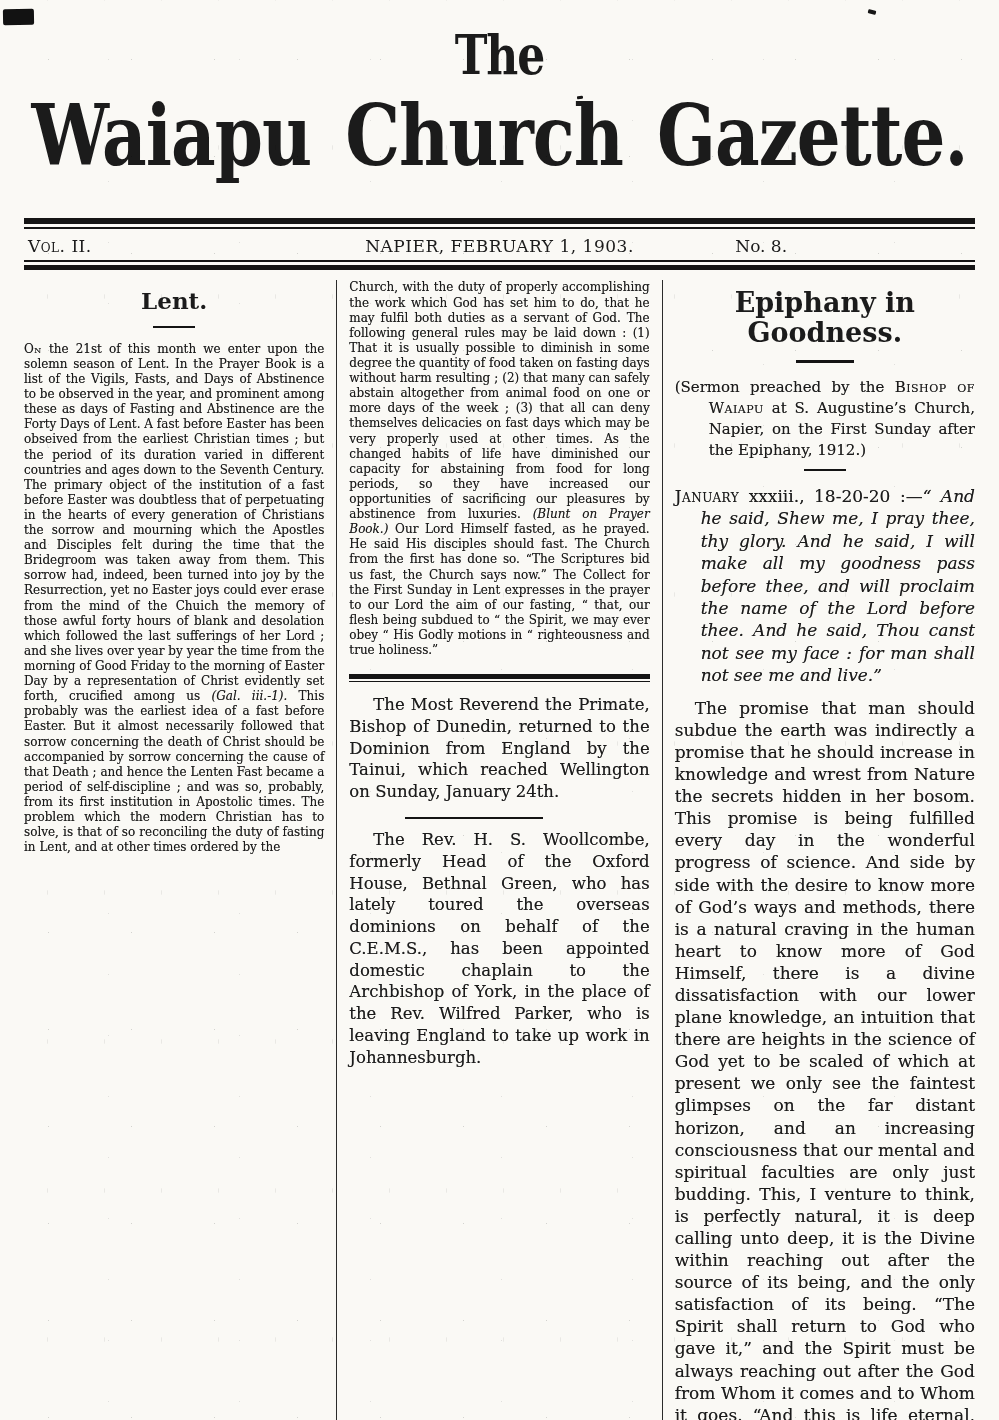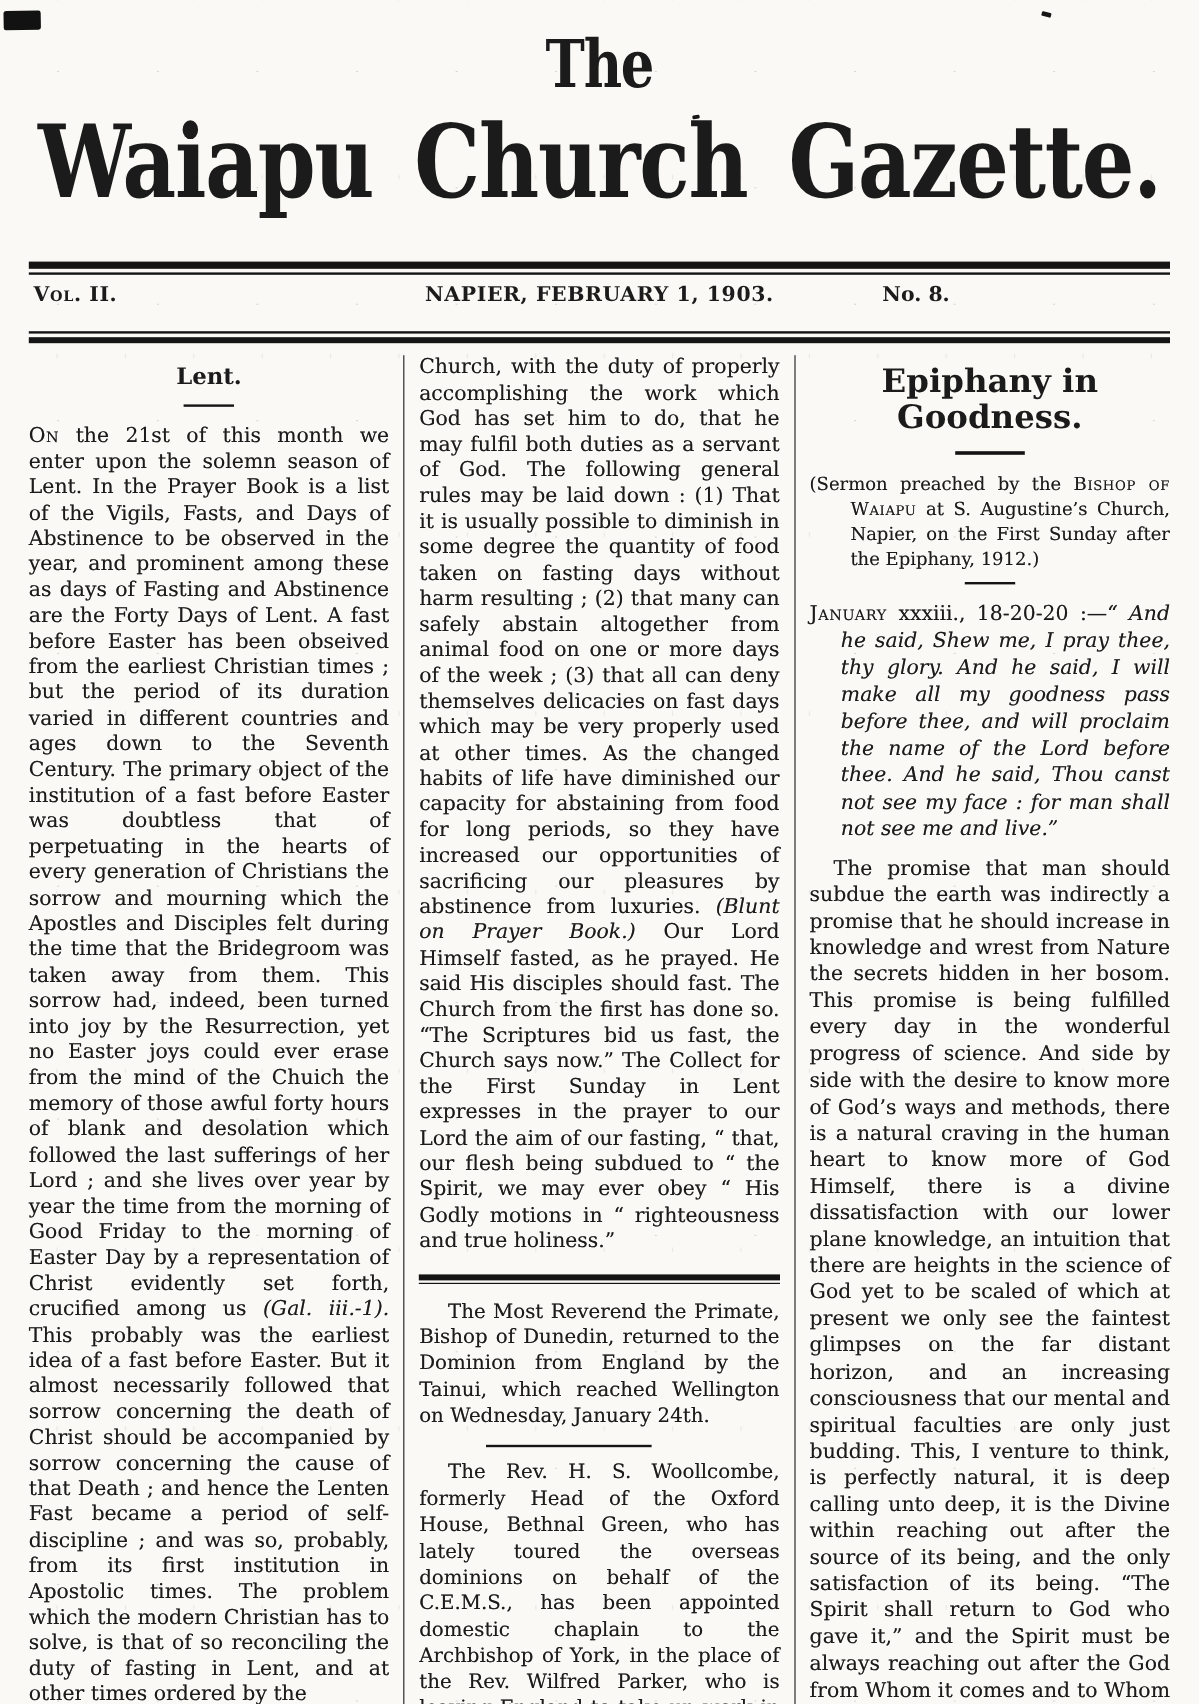--- a/index.html
+++ b/index.html
@@ -46,43 +46,43 @@
     word-spacing:.16em;
     transform:scaleY(1.22);transform-origin:center top;
   }
 
   .double-rule{height:3px;border-top:6px solid #151515;border-bottom:2px solid #151515;}
   .double-rule.flip{border-top-width:2px;border-bottom-width:5px;}
   .rule-top{margin-top:54px;}
 
   .dateline{
     display:flex;align-items:baseline;
-    font-size:17px;font-weight:bold;
-    padding:7px 4px 20px 4px;
+    font-size:17px;font-weight:normal;
+    padding:7px 4px 4px 4px;
   }
   .dateline .cell{flex:1;}
   .dateline .left{text-align:left;font-variant:small-caps;letter-spacing:.5px;}
   .dateline .center{text-align:center;flex:2;letter-spacing:.5px;}
   .dateline .right{}
 
   
   .columns{display:flex;align-items:stretch;padding-top:10px;}
   .col{flex:1;min-width:0;}
   .vdiv{width:1px;background:#2b2b2b;margin:0 12px;}
 
   .article-heading{
     margin:8px 0 0 0;text-align:center;
-    font-size:19px;font-weight:bold;letter-spacing:0;
+    font-size:23px;font-weight:bold;letter-spacing:0;
     line-height:1.1;
   }
   .heading-rule{width:42px;height:2px;background:#141414;margin:12px auto 14px auto;}
   .heading-rule.wide{width:58px;height:3px;}
 
   .body-text{
-    margin:0;font-size:17px;line-height:1.26;
+    margin:0;font-size:12px;line-height:1.26;
     text-align:justify;
     text-shadow:0 0 .4px rgba(10,10,10,.5);
   }
   .seg-i{font-style:italic;}
   .seg-sc{font-variant:small-caps;letter-spacing:.5px;}
 
   .sep-rule-thick{height:2px;border-top:5px solid #141414;border-bottom:1px solid #141414;margin:16px 0 12px 0;}
   .news-text{
     margin:10px 0 0 0;font-size:16.5px;line-height:1.32;
     text-align:justify;text-indent:24px;
@@ -136,21 +136,21 @@
       <h2 class="article-heading blackletter">Lent.</h2>
       <div class="heading-rule"></div>
       <p class="body-text"><span class="seg-sc">On</span><span> the 21st of this month we enter upon the solemn season of Lent.  In the Prayer Book is a list of the Vigils, Fasts, and Days of Abstinence to be observed in the year, and prominent among these as days of Fasting and Abstinence are the Forty Days of Lent.  A fast before Easter has been obseived from the earliest Christian times ; but the period of its duration varied in different countries and ages down to the Seventh Century.  The primary object of the institution of a fast before Easter was doubtless that of perpetuating in the hearts of every generation of Christians the sorrow and mourning which the Apostles and Disciples felt during the time that the Bridegroom was taken away from them.  This sorrow had, indeed, been turned into joy by the Resurrection, yet no Easter joys could ever erase from the mind of the Chuich the memory of those awful forty hours of blank and desolation which followed the last sufferings of her Lord ; and she lives over year by year the time from the morning of Good Friday to the morning of Easter Day by a representation of Christ evidently set forth, crucified among us </span><span class="seg-i">(Gal. iii.-1).</span><span>  This probably was the earliest idea of a fast before Easter.  But it almost necessarily followed that sorrow concerning the death of Christ should be accompanied by sorrow concerning the cause of that Death ; and hence the Lenten Fast became a period of self-discipline ; and was so, probably, from its first institution in Apostolic times.  The problem which the modern Christian has to solve, is that of so reconciling the duty of fasting in Lent, and at other times ordered by the</span></p>
     </section>
 
     <div class="vdiv"></div>
 
     <section class="col">
       <p class="body-text"><span>Church, with the duty of properly accomplishing the work which God has set him to do, that he may fulfil both duties as a servant of God.  The following general rules may be laid down : (1) That it is usually possible to diminish in some degree the quantity of food taken on fasting days without harm resulting ; (2) that many can safely abstain altogether from animal food on one or more days of the week ; (3) that all can deny themselves delicacies on fast days which may be very properly used at other times.  As the changed habits of life have diminished our capacity for abstaining from food for long periods, so they have increased our opportunities of sacrificing our pleasures by abstinence from luxuries. </span><span class="seg-i">(Blunt on Prayer Book.)</span><span> Our Lord Himself fasted, as he prayed.  He said His disciples should fast.  The Church from the first has done so.  “The Scriptures bid us fast, the Church says now.”  The Collect for the First Sunday in Lent expresses in the prayer to our Lord the aim of our fasting, “ that, our flesh being subdued to “ the Spirit, we may ever obey “ His Godly motions in “ righteousness and true holiness.”</span></p>
       <div class="sep-rule-thick"></div>
-      <p class="news-text">The Most Reverend the Primate, Bishop of Dunedin, returned to the Dominion from England by the Tainui, which reached Wellington on Wednesday, January 24th.</p>
+      <p class="news-text">The Most Reverend the Primate, Bishop of Dunedin, returned to the Dominion from England by the Tainui, which reached Wellington on Sunday, January 24th.</p>
       <div class="short-rule"></div>
       <p class="news-text">The Rev. H. S. Woollcombe, formerly Head of the Oxford House, Bethnal Green, who has lately toured the overseas dominions on behalf of the C.E.M.S., has been appointed domestic chaplain to the Archbishop of York, in the place of the Rev. Wilfred Parker, who is leaving England to take up work in Johannesburgh.</p>
     </section>
 
     <div class="vdiv"></div>
 
     <section class="col">
       <h2 class="article-heading blackletter" style="font-size:27px;">Epiphany in Goodness.</h2>
       <div class="heading-rule wide"></div>
       <p class="attribution"><span>(Sermon preached by the </span><span class="seg-sc">Bishop of Waiapu</span><span> at S. Augustine’s Church, Napier, on the First Sunday after the Epiphany, 1912.)</span></p>

